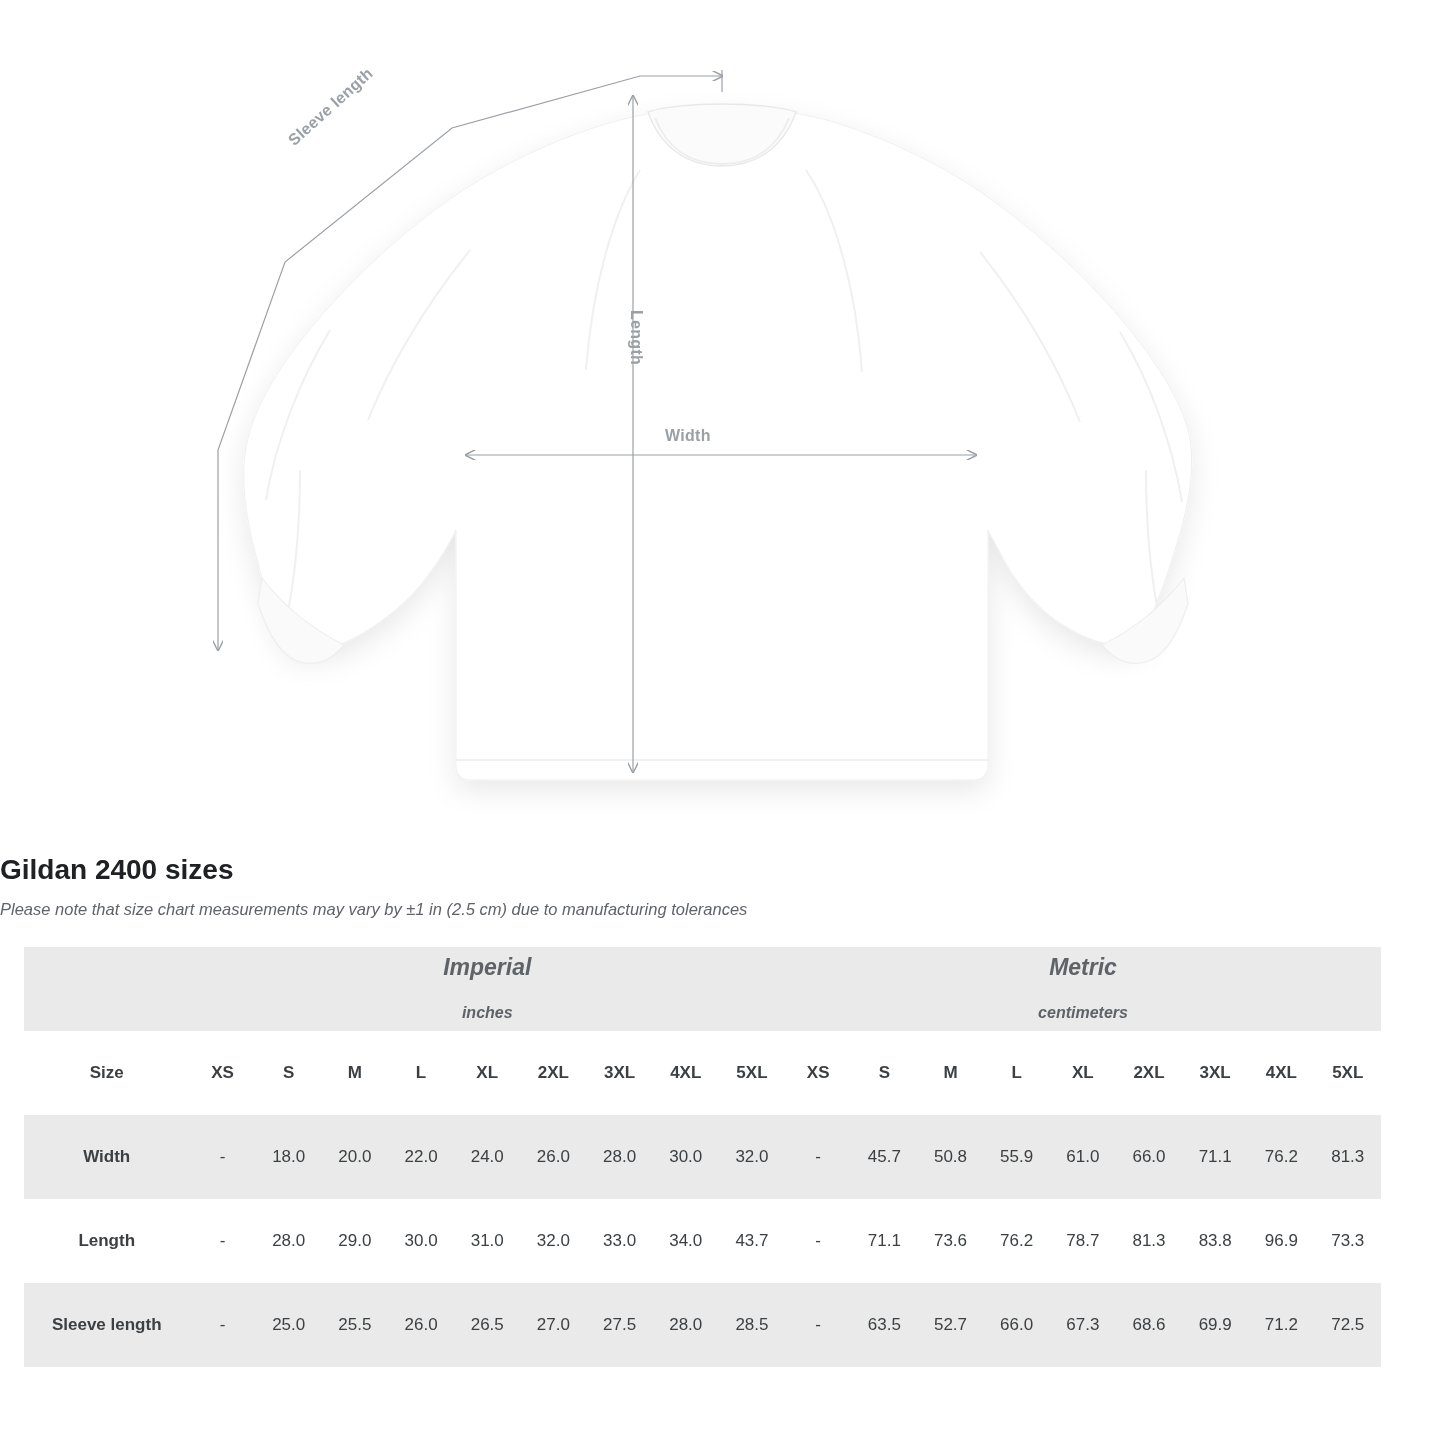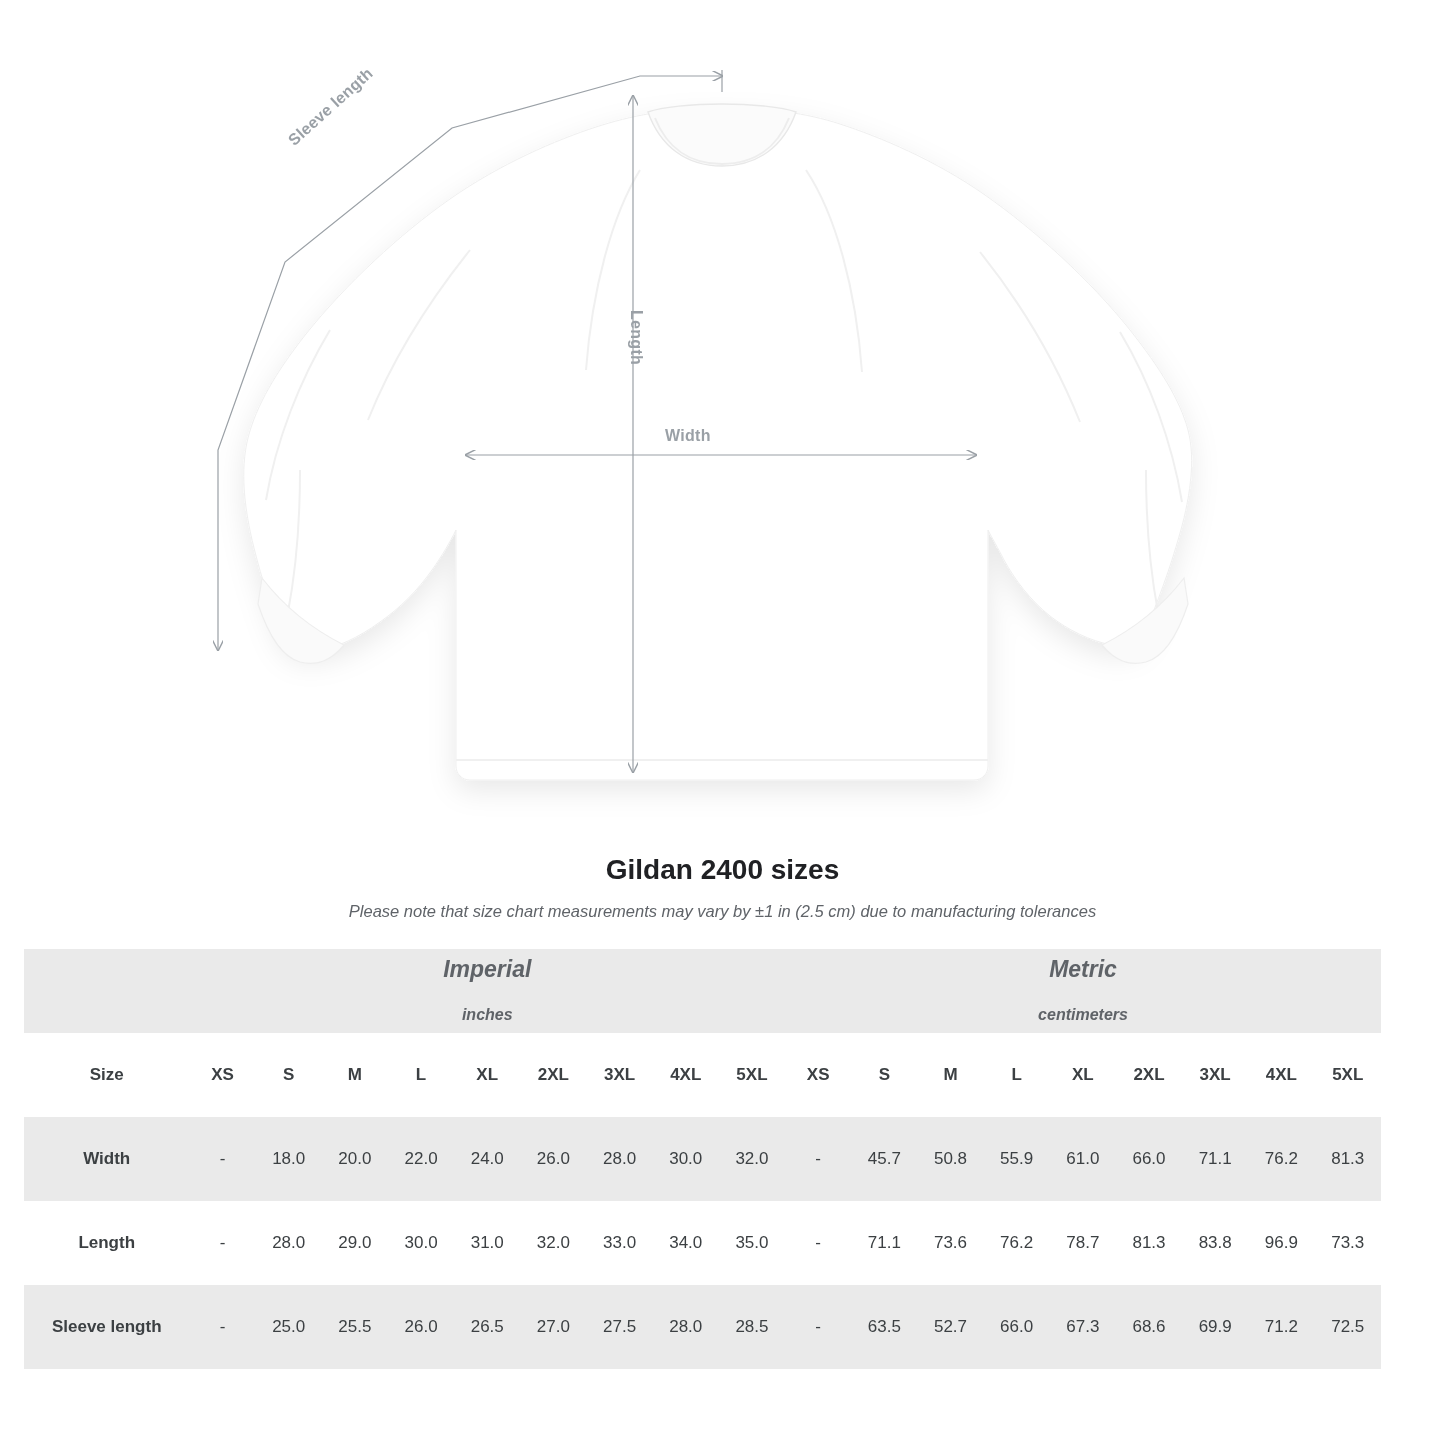--- a/index.html
+++ b/index.html
@@ -53,34 +53,33 @@
   }
   .dim-label.sleeve-label {
     left: 285px;
     top: 136px;
     transform: rotate(-42deg);
     transform-origin: left top;
   }
 
   
   .title-block {
-    text-align: center;
     margin-top: 24px;
   }
   .chart-title {
     font-size: 28px;
     font-weight: bold;
     color: #202124;
     margin: 0 0 14px 0;
   }
   .chart-note {
     font-size: 16.5px;
     font-style: italic;
     color: #5f6368;
-    margin: 16px;
+    margin: 0;
   }
 
   
   .table-wrap {
     margin-top: 28px;
     padding: 0 24px;
   }
   table.size-table {
     width: 1357px;
     border-collapse: collapse;
@@ -317,21 +316,21 @@
         <tr class="plain">
           <th class="rowlabel">Length</th>
           <td>-</td>
           <td>28.0</td>
           <td>29.0</td>
           <td>30.0</td>
           <td>31.0</td>
           <td>32.0</td>
           <td>33.0</td>
           <td>34.0</td>
-          <td>35.0</td>
+          <td>43.7</td>
           <td>-</td>
           <td>71.1</td>
           <td>73.6</td>
           <td>76.2</td>
           <td>78.7</td>
           <td>81.3</td>
           <td>83.8</td>
           <td>96.9</td>
           <td>73.3</td>
         </tr>

